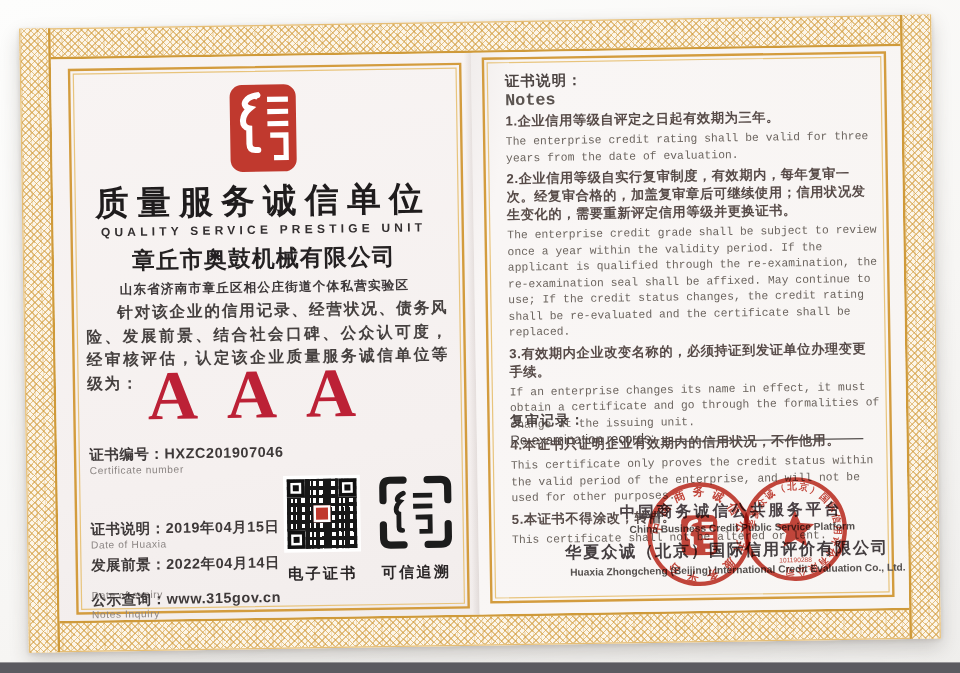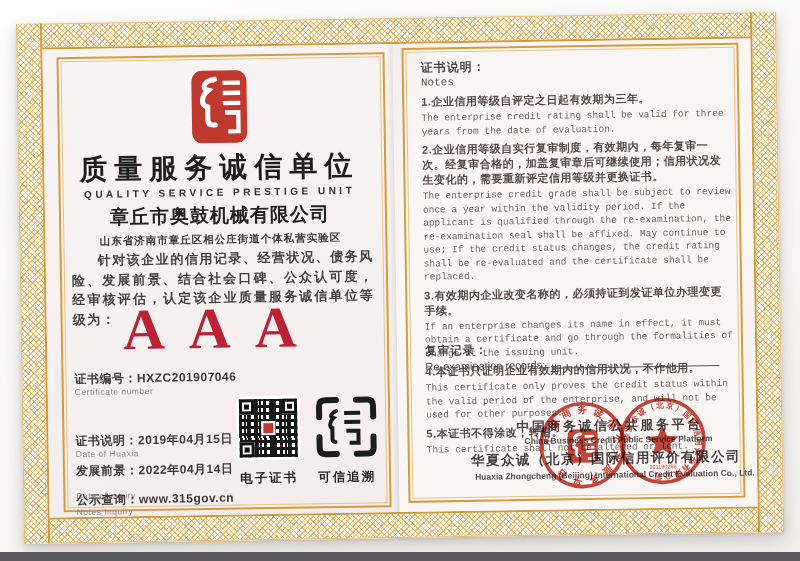--- a/index.html
+++ b/index.html
@@ -72,21 +72,21 @@
   .qf-tl { left:0; top:0; } .qf-tr { right:0; top:0; } .qf-bl { left:0; bottom:0; }
   .qr-center-logo { position:absolute; left:22px; top:22px; width:14px; height:14px;
     background:#c0392e; border:2px solid #fff; }
   .trace-wrap { position:absolute; left:266px; top:350px; width:64px; height:64px; }
   .mark-label { position:absolute; top:424px; width:64px; text-align:center;
     font-size:12.5px; font-weight:bold; color:#2a2627; letter-spacing:2px; }
   .ml-qr { left:188px; } .ml-trace { left:266px; }
 
   
   .rp-notes-title { position:absolute; left:28px; top:16px; font-size:12px; font-weight:bold; color:#4c4442; letter-spacing:1px; }
-  .rp-notes-en { position:absolute; left:28px; top:33px; font-size:11px; font-weight:normal;
+  .rp-notes-en { position:absolute; left:28px; top:33px; font-size:14px; font-weight:bold;
     font-family:"Liberation Mono", monospace; color:#5b5450; }
   .rp-notes { position:absolute; left:28px; top:51px; width:308px; }
   .note-zh { font-size:11px; line-height:15px; font-weight:bold; color:#574b48; letter-spacing:.5px; margin-bottom:2px; }
   .note-en { font-family:"Liberation Mono", monospace; font-size:9.5px; line-height:13.5px;
     color:#6d6660; margin-bottom:4px; }
   .rp-reexam-zh { position:absolute; left:28px; top:300px; font-size:11.5px; font-weight:bold; color:#4c4442; letter-spacing:1px; }
   .rp-reexam-en { position:absolute; left:28px; top:316px; font-size:11px; color:#4c4442; }
   .reexam-line { display:inline-block; width:168px; border-bottom:1.2px solid #55504e; height:11px; margin-left:6px; }
   .issuer-platform-zh { position:absolute; left:118px; top:376px; font-size:13px; font-weight:bold; color:#4a4145; letter-spacing:2.5px; z-index:2; }
   .issuer-platform-en { position:absolute; left:126px; top:394px; font-size:8.5px; font-weight:bold; color:#55504e; z-index:2; }

